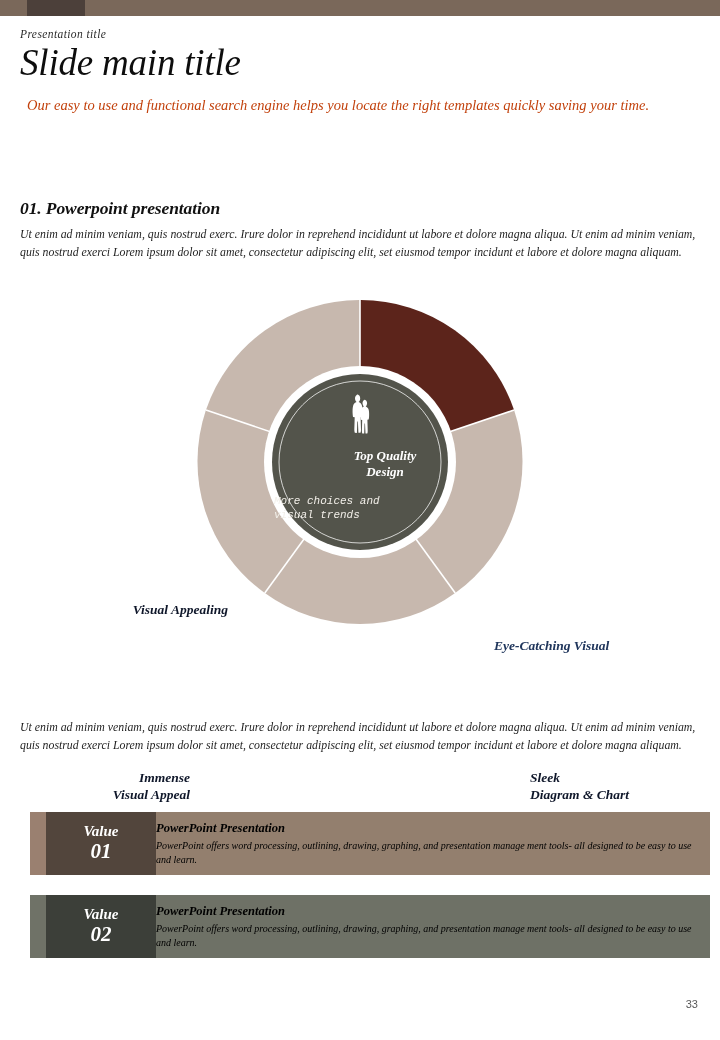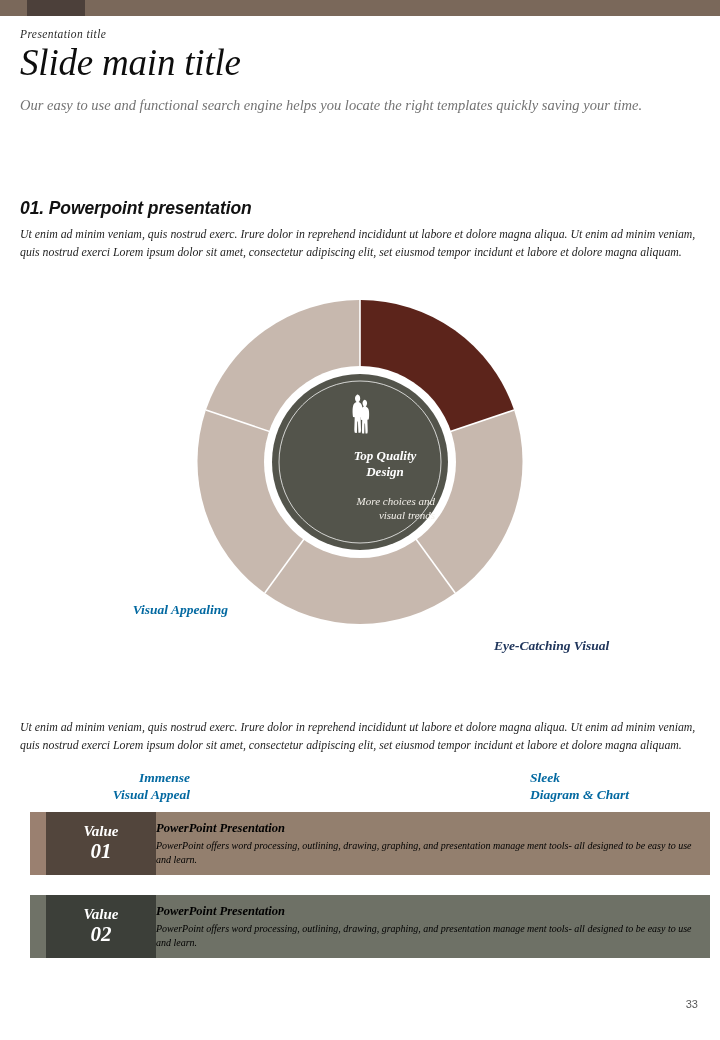--- a/index.html
+++ b/index.html
@@ -56,33 +56,33 @@
     line-height: 1.05;
     letter-spacing: -0.2px;
     margin: 0 0 12px 0;
     color: #0d0d0d;
   }
   .subtitle {
     font-family: "Liberation Serif", serif;
     font-style: italic;
     font-size: 14.5px;
     line-height: 1.45;
-    margin: 0;
-    color: #737373;
+    margin: 7px;
+    color: #c2410c;
     width: 672px;
   }
 
   
   .section {
     position: absolute;
     left: 20px;
     width: 680px;
   }
   .section-heading {
-    font-family: Liberation Sans, sans-serif;
+    font-family: Liberation Serif, serif;
     font-style: italic;
     font-weight: bold;
     font-size: 17.5px;
     margin: 0 0 6px 0;
     color: #111111;
     letter-spacing: -0.1px;
   }
   .section-body {
     font-family: "Liberation Serif", serif;
     font-style: italic;
@@ -124,39 +124,39 @@
     font-family: "Liberation Serif", serif;
     font-style: italic;
     font-weight: bold;
     font-size: 13px;
     line-height: 1.22;
     color: #ffffff;
     margin-left: 24px;
   }
   .center-sub {
     position: absolute;
-    left: 285px;
+    left: 274px;
     top: 214px;
     width: 150px;
-    text-align: right;
-    font-family: Liberation Serif, serif;
+    text-align: left;
+    font-family: Liberation Mono, monospace;
     font-style: italic;
     font-size: 11px;
     line-height: 1.3;
     color: #f2efe9;
   }
 
   .donut-label {
     position: absolute;
     font-family: "Liberation Serif", serif;
     font-style: italic;
     font-weight: bold;
     font-size: 13.5px;
     line-height: 1.25;
-    color: #0369a1;
+    color: #0f172a;
     white-space: pre-line;
   }
   #label-visual-appealing { left: 100px; top: 322px; text-align: right; width: 128px; }
   #label-eye-catching     { left: 494px; top: 322px; text-align: left;  width: 200px; color: #20365c; margin-top: 36px; }
   #label-immense          { left: 58px;  top: 490px; text-align: right; width: 132px; }
   #label-sleek-right      { left: 530px; top: 490px; text-align: left;  width: 180px; }
   #label-sleek-bottom     { left: 262px; top: 628px; text-align: center; width: 196px; }
 
   
   .value-bar {

